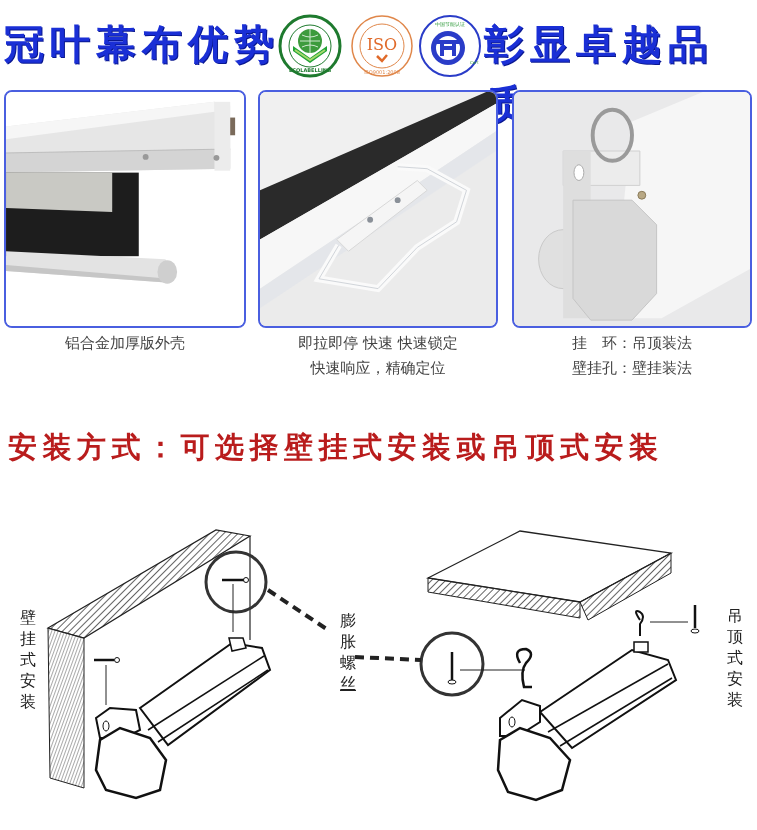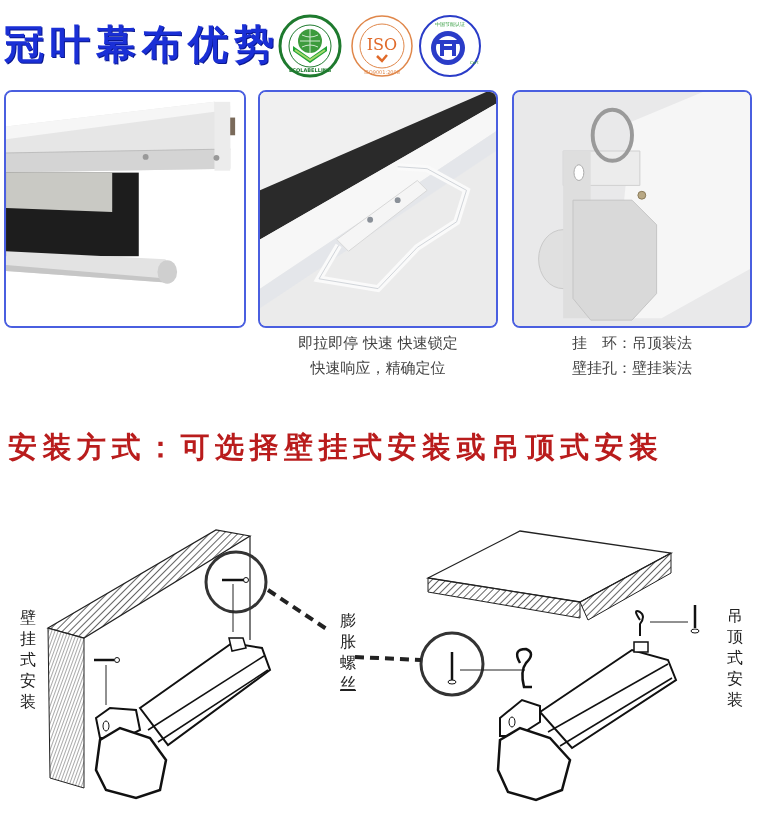--- a/index.html
+++ b/index.html
@@ -83,20 +83,21 @@
 
   <svg class="logo logo-energy" viewBox="0 0 64 64">
     <circle cx="32" cy="32" r="30" fill="#fff" stroke="#2a3cc8" stroke-width="2"></circle>
     <circle cx="30" cy="34" r="17" fill="#2a3cc8"></circle>
     <circle cx="30" cy="34" r="12" fill="#fff"></circle>
     <path d="M18 28 h24 M24 28 v14 M36 28 v14 M22 34 h16" stroke="#2a3cc8" stroke-width="4" fill="none"></path>
     <text x="32" y="12" font-size="5" text-anchor="middle" fill="#2f9a3a" font-family="DejaVu Sans, sans-serif">中国节能认证</text>
     <text x="52" y="50" font-size="4" fill="#2f9a3a" font-family="DejaVu Sans, sans-serif">Cert</text>
   </svg>
 
+  <div class="title-right">彰显卓越品质</div>
 </div>
 
 <div class="panel p1">
   <svg viewBox="0 0 242 238">
     <rect width="242" height="238" fill="#ffffff"></rect>
 
     <polygon points="0,35 212,10 228,14 228,78 0,82" fill="#e6e6e6"></polygon>
     <polygon points="0,35 212,10 212,20 0,48" fill="#f6f6f6"></polygon>
     <polygon points="0,62 212,58 228,58 228,78 0,82" fill="#d4d4d4"></polygon>
     <line x1="0" y1="62" x2="228" y2="58" stroke="#bdbdbd" stroke-width="1"></line>
@@ -141,20 +142,21 @@
     <polygon points="50,60 78,60 78,230 50,230" fill="#dedede"></polygon>
     <polygon points="60,110 120,110 145,135 145,205 120,232 78,232 60,210" fill="#d9d9d9" stroke="#c4c4c4"></polygon>
     <ellipse cx="66" cy="82" rx="5" ry="8" fill="#ffffff" stroke="#aaa"></ellipse>
     <circle cx="130" cy="105" r="4" fill="#b8a884" stroke="#8a7a5a"></circle>
 
     <ellipse cx="100" cy="44" rx="20" ry="26" fill="none" stroke="#9a9a9a" stroke-width="4"></ellipse>
   </svg>
 </div>
 
 <div class="caption c1">
+  <div>铝合金加厚版外壳</div>
 </div>
 <div class="caption c2">
   <div>即拉即停 快速 快速锁定</div>
   <div>快速响应，精确定位</div>
 </div>
 <div class="caption c3">
   <div>挂　环：吊顶装法</div>
   <div>壁挂孔：壁挂装法</div>
 </div>
 

